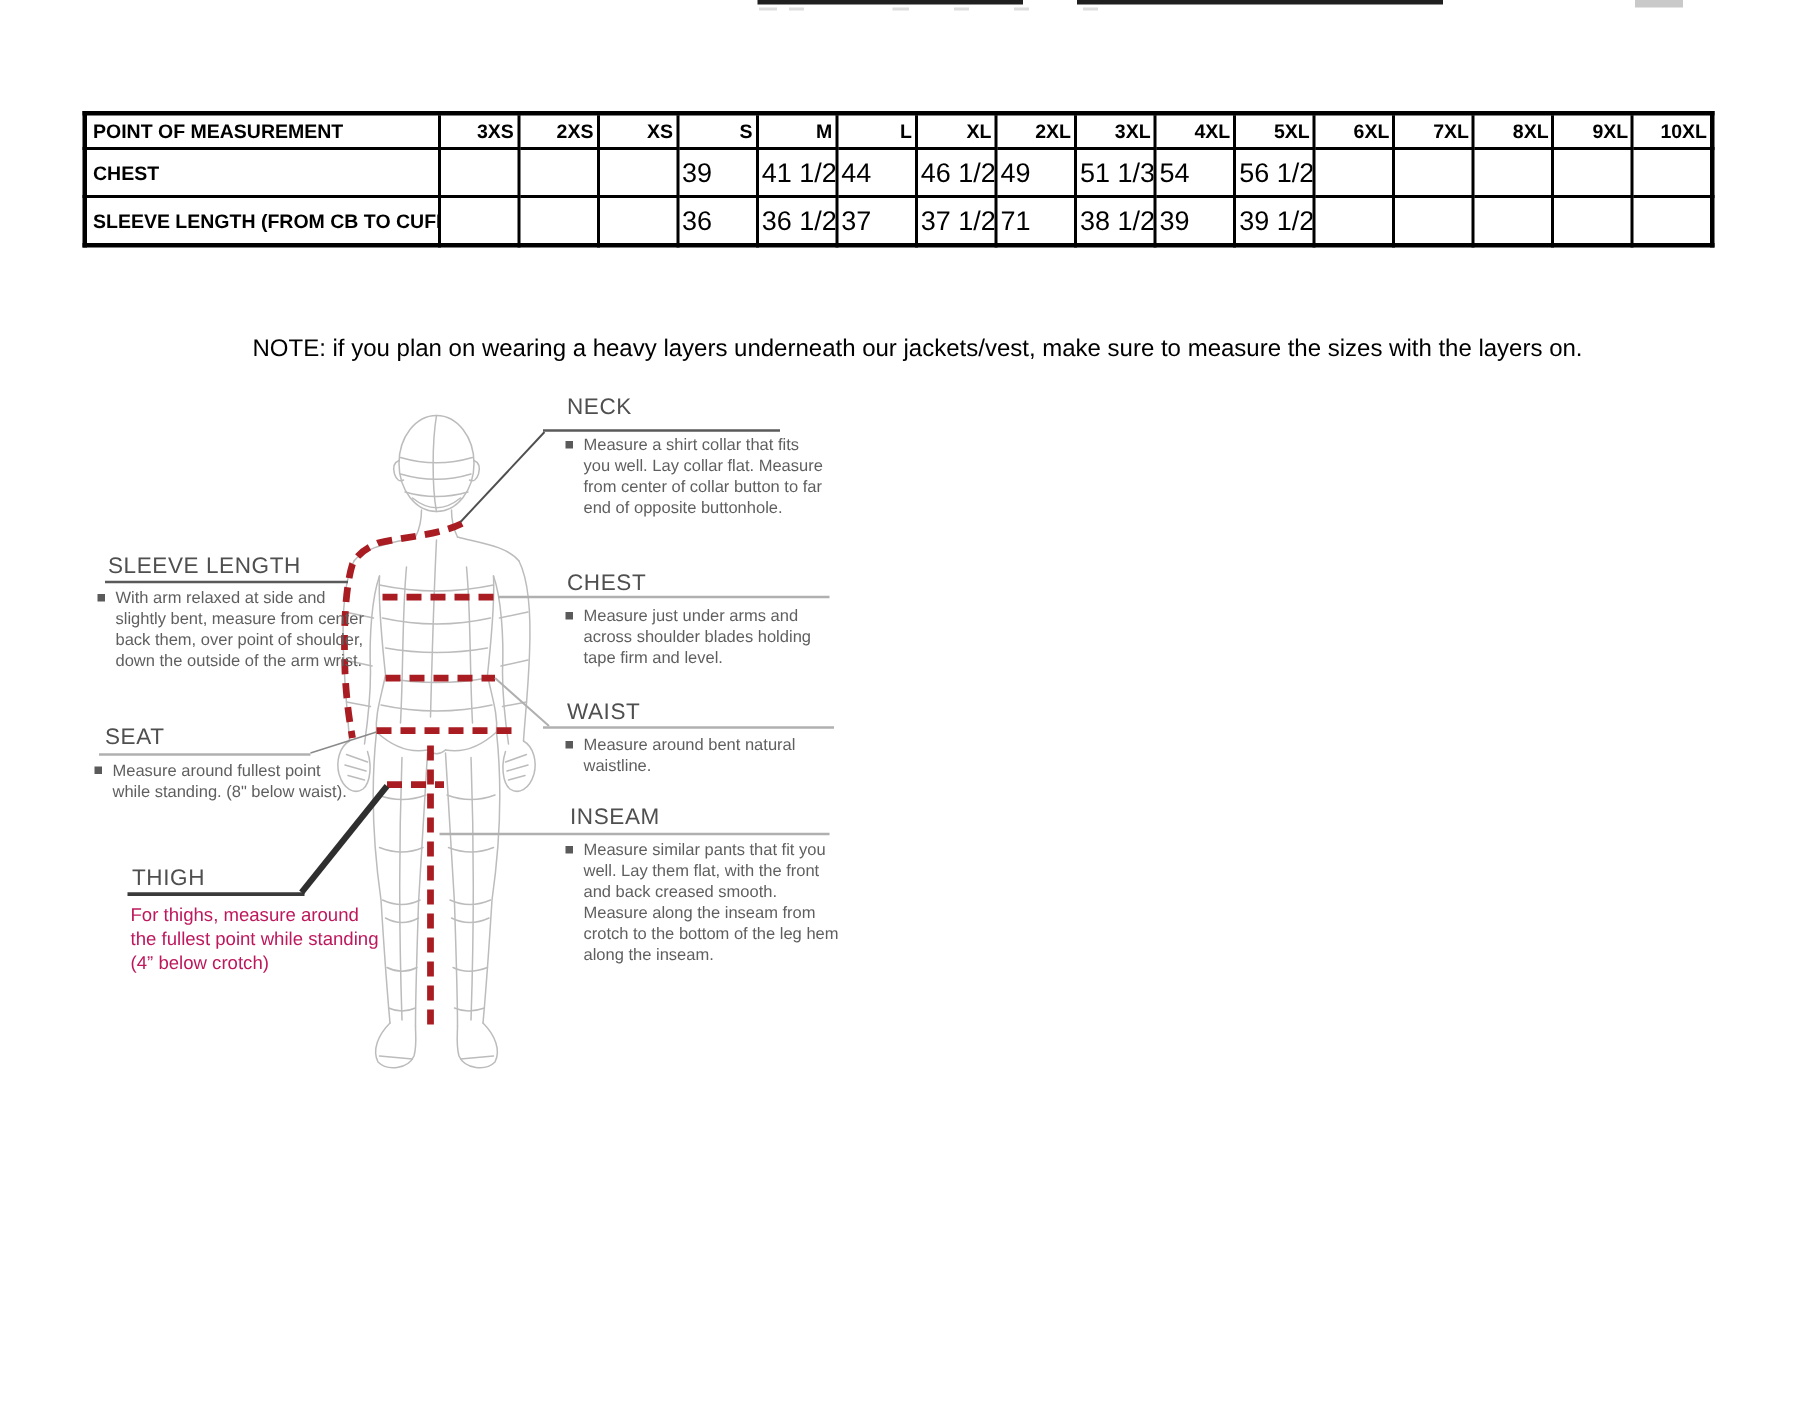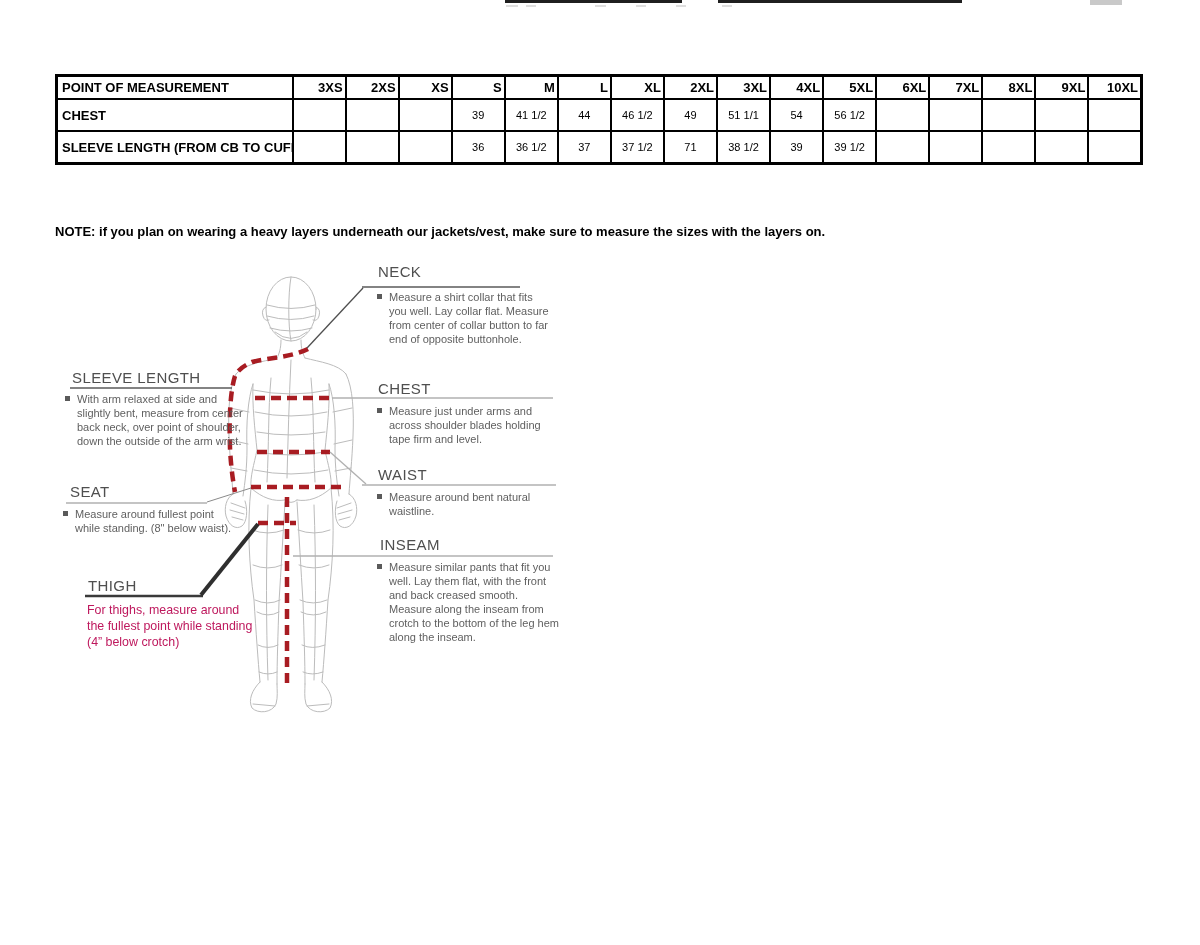--- a/index.html
+++ b/index.html
@@ -18,29 +18,29 @@
     border-collapse:collapse;table-layout:fixed;
     border:3px solid #000;
   }
   table.size th,table.size td{
     border:2px solid #000;padding:0 2px;overflow:hidden;white-space:nowrap;
   }
   table.size thead th{
     height:21px;font-size:13px;font-weight:bold;text-align:right;
   }
   table.size thead th.poml{text-align:left;padding-left:4px;}
-  table.size tbody td{height:30px;text-align:center;font-size:11px;font-weight:normal;}
+  table.size tbody td{height:30px;text-align:left;font-size:18px;font-weight:normal;}
   table.size tbody td.rowlabel{
     text-align:left;padding-left:4px;font-weight:bold;font-size:13px;
   }
 
   
   .note{
     position:absolute;left:55px;top:224px;width:1000px;
-    font-size:13px;font-weight:bold;color:#000;
+    font-size:16px;font-weight:normal;color:#000;text-align:right;
   }
 
   
   .diagram-svg{position:absolute;left:0;top:250px;z-index:0;}
   .sec-title{
     position:absolute;z-index:1;font-size:15px;letter-spacing:0.4px;
     color:#4f4f4f;font-weight:normal;white-space:nowrap;
   }
   .sec-body{
     position:absolute;z-index:1;font-size:11px;line-height:14px;color:#5f5f5f;
@@ -111,21 +111,21 @@
       <tr>
         <td class="rowlabel">CHEST</td>
         <td></td>
         <td></td>
         <td></td>
         <td>39</td>
         <td>41 1/2</td>
         <td>44</td>
         <td>46 1/2</td>
         <td>49</td>
-        <td>51 1/1</td>
+        <td>51 1/3</td>
         <td>54</td>
         <td>56 1/2</td>
         <td></td>
         <td></td>
         <td></td>
         <td></td>
         <td></td>
       </tr>
       <tr>
         <td class="rowlabel">SLEEVE LENGTH (FROM CB TO CUFF)</td>
@@ -241,21 +241,21 @@
 
 <div class="sec-title" style="left:378px;top:263px">NECK</div>
 <div class="sec-body bulleted" style="left:376px;top:290px;width:162px">
   <span class="bullet"></span>
   <span>Measure a shirt collar that fits you well. Lay collar flat. Measure from center of collar button to far end of opposite buttonhole.</span>
 </div>
 
 <div class="sec-title" style="left:72px;top:369px">SLEEVE LENGTH</div>
 <div class="sec-body bulleted" style="left:64px;top:392px;width:172px">
   <span class="bullet"></span>
-  <span>With arm relaxed at side and slightly bent, measure from center back neck, over point of shoulder, down the outside of the arm wrist.</span>
+  <span>With arm relaxed at side and slightly bent, measure from center back them, over point of shoulder, down the outside of the arm wrist.</span>
 </div>
 
 <div class="sec-title" style="left:378px;top:380px">CHEST</div>
 <div class="sec-body bulleted" style="left:376px;top:404px;width:172px">
   <span class="bullet"></span>
   <span>Measure just under arms and across shoulder blades holding tape firm and level.</span>
 </div>
 
 <div class="sec-title" style="left:378px;top:466px">WAIST</div>
 <div class="sec-body bulleted" style="left:376px;top:490px;width:150px">

